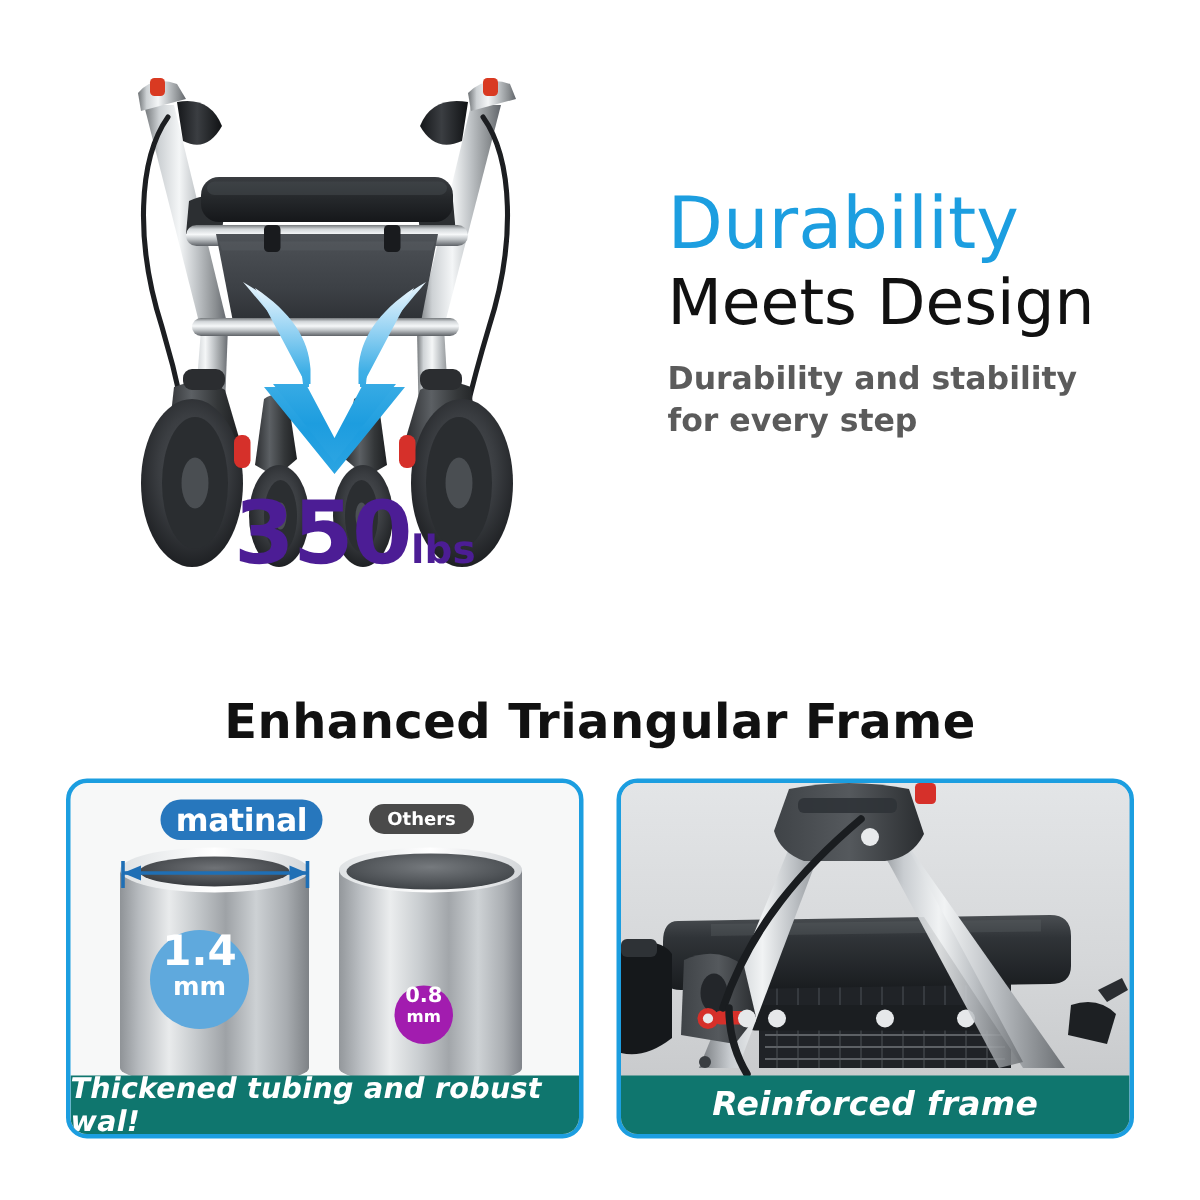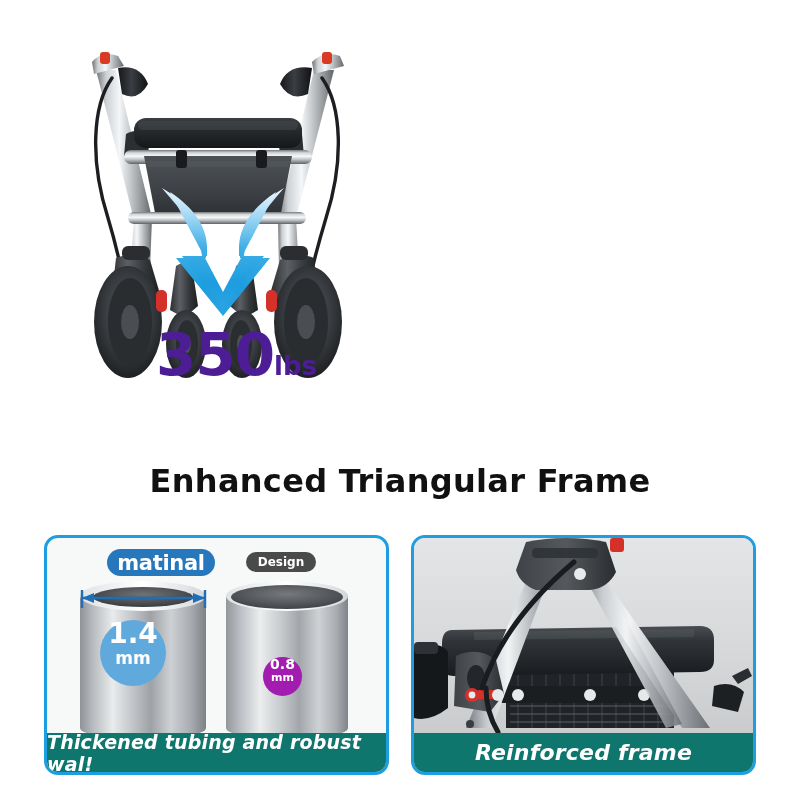--- a/index.html
+++ b/index.html
@@ -32,21 +32,21 @@
   #headline-block { position: absolute; left: 445px; top: 124px; width: 330px; }
   #headline-1 { font-size: 48px; line-height: 1.06; color: #1c9ee0; font-weight: normal; }
   #headline-2 { font-size: 42px; line-height: 1.1; color: #111111; font-weight: normal; margin-top: 4px; }
   #subcopy { margin-top: 14px; font-size: 21px; line-height: 1.32; color: #5b5b5b; font-weight: bold; }
 
   
   #section-heading { position: absolute; left: 0; top: 462px; width: 800px; text-align: center;
                      font-size: 32px; font-weight: bold; color: #111111; letter-spacing: 0.3px; }
 
   
-  .panel { position: absolute; top: 535px; width: 345px; height: 240px;
+  .panel { position: absolute; top: 519px; width: 345px; height: 240px;
            border: 3px solid #1c9ee0; border-radius: 14px; overflow: hidden; background: #f7f8f8; padding-left: 32px; }
   #panel-left  { left: 44px; }
   #panel-right { left: 411px; background: #dadcde; }
 
   .panel-caption { position: absolute; left: 0; bottom: 0; width: 100%; height: 39px;
                    background: #0f766e; color: #ffffff; font-weight: bold;
                    display: flex; align-items: center; justify-content: center;
                    font-size: 19px; letter-spacing: 0.2px; font-style: italic; }
   #panel-right .panel-caption { font-size: 22px; text-align: center; }
 
@@ -199,20 +199,28 @@
                  C40,44 22,26 2,2 Z" fill="url(#arrowGrad)"></path>
         <path d="M10,6 C34,22 46,40 47,60 L47,70 L22,70 L63,122 L104,70 L79,70 L79,60
                  C80,40 92,22 116,6 L63,106 Z" fill="url(#arrowGrad)"></path>
       </svg>
     </div>
 
     <div id="capacity">
       <span class="cap-num">350</span><span class="cap-unit">lbs</span>
     </div>
 
+    <div id="headline-block">
+      <div id="headline-1">Durability</div>
+      <div id="headline-2">Meets Design</div>
+      <div id="subcopy">
+        <div>Durability and stability</div>
+        <div>for every step</div>
+      </div>
+    </div>
   </div>
 
   <div id="section-heading">Enhanced Triangular Frame</div>
 
   <div class="panel" id="panel-left">
 
     <div id="tube-art">
       <svg width="339" height="201" viewBox="0 0 339 201" xmlns="http://www.w3.org/2000/svg">
         <defs>
           <linearGradient id="steelA" x1="0" y1="0" x2="1" y2="0">
@@ -264,21 +272,21 @@
 
         <line x1="35" y1="52" x2="35" y2="70" stroke="#1f6fb5" stroke-width="2.4"></line>
         <line x1="158" y1="52" x2="158" y2="70" stroke="#1f6fb5" stroke-width="2.4"></line>
         <line x1="35" y1="60" x2="158" y2="60" stroke="#1f6fb5" stroke-width="2.4"></line>
         <path d="M35,60 L47,55 L47,65 Z" fill="#1f6fb5"></path>
         <path d="M158,60 L146,55 L146,65 Z" fill="#1f6fb5"></path>
       </svg>
     </div>
 
     <div class="pill" id="pill-brand">matinal</div>
-    <div class="pill" id="pill-others">Design</div>
+    <div class="pill" id="pill-others">Others</div>
 
     <div class="panel-caption">Thickened tubing and robust wal!</div>
   </div>
 
   <div class="thickness-badge" id="badge-brand">
     <span class="bv">1.4</span>
     <span class="bu">mm</span>
   </div>
   <div class="thickness-badge" id="badge-others">
     <span class="bv">0.8</span>

